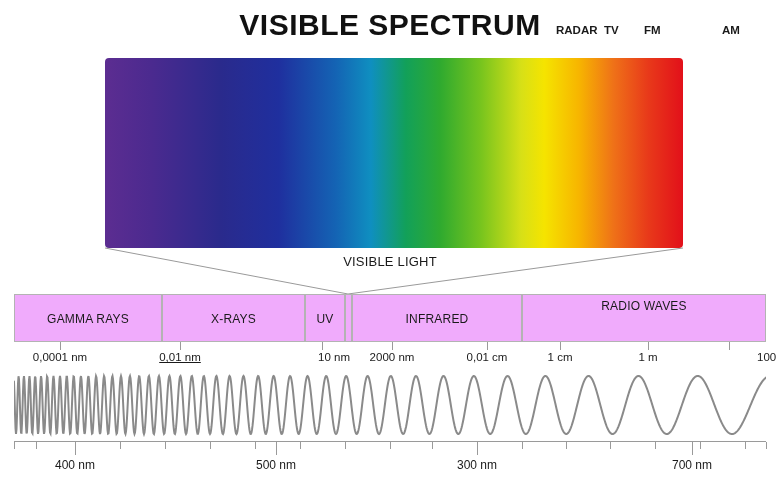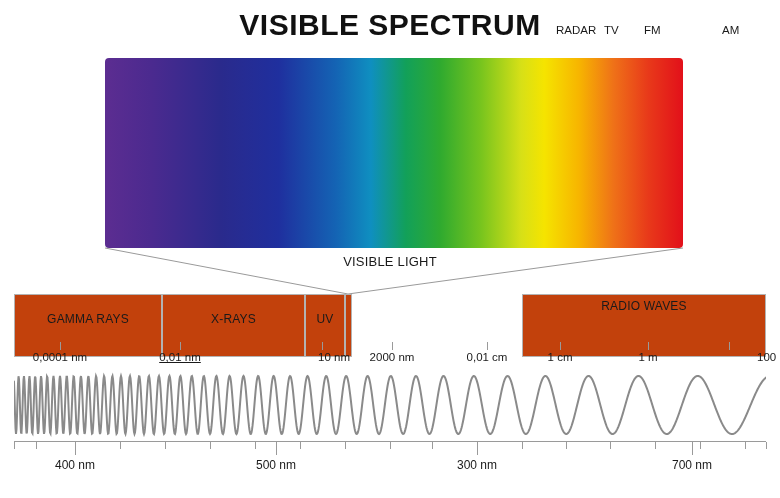--- a/index.html
+++ b/index.html
@@ -61,24 +61,24 @@
     text-align: center;
     font-size: 13px;
     color: #1a1a1a;
     letter-spacing: 0.2px;
   }
 
   
   .region-box {
     position: absolute;
     top: 294px;
-    height: 63px;
+    height: 48px;
     border: 1px solid #b3b3b3;
     box-sizing: border-box;
-    background: #c2410c;
+    background: #f0abfc;
     text-decoration: underline;
   }
   .region-label {
     position: absolute;
     left: 0;
     width: 100%;
     text-align: center;
     font-size: 12px;
     color: #1a1a1a;
     letter-spacing: 0.2px;
@@ -89,20 +89,21 @@
   .region-label.radio-head {
     top: 4px;
   }
   .sub-label {
     position: absolute;
     top: 24px;
     font-size: 11.5px;
     color: #1a1a1a;
     text-align: center;
     white-space: nowrap;
+    font-weight: bold;
   }
 
   
   .scale-tick {
     position: absolute;
     width: 1px;
     background: #9a9a9a;
     top: 342px;
     height: 8px;
   }
@@ -174,20 +175,23 @@
   <div class="region-box" style="left:14px;width:148px;">
     <div class="region-label single">GAMMA RAYS</div>
   </div>
   <div class="region-box" style="left:162px;width:143px;">
     <div class="region-label single">X-RAYS</div>
   </div>
   <div class="region-box" style="left:305px;width:40px;">
     <div class="region-label single">UV</div>
   </div>
   <div class="region-box" style="left:345px;width:7px;"></div>
+  <div class="region-box" style="left:352px;width:170px;">
+    <div class="region-label single">INFRARED</div>
+  </div>
   <div class="region-box" style="left:522px;width:244px;">
     <div class="region-label radio-head">RADIO WAVES</div>
   </div>
 
   <div class="sub-label" style="left:556px;">RADAR</div>
   <div class="sub-label" style="left:604px;">TV</div>
   <div class="sub-label" style="left:644px;">FM</div>
   <div class="sub-label" style="left:722px;">AM</div>
 
   <div class="scale-tick" style="left:60px;"></div>

